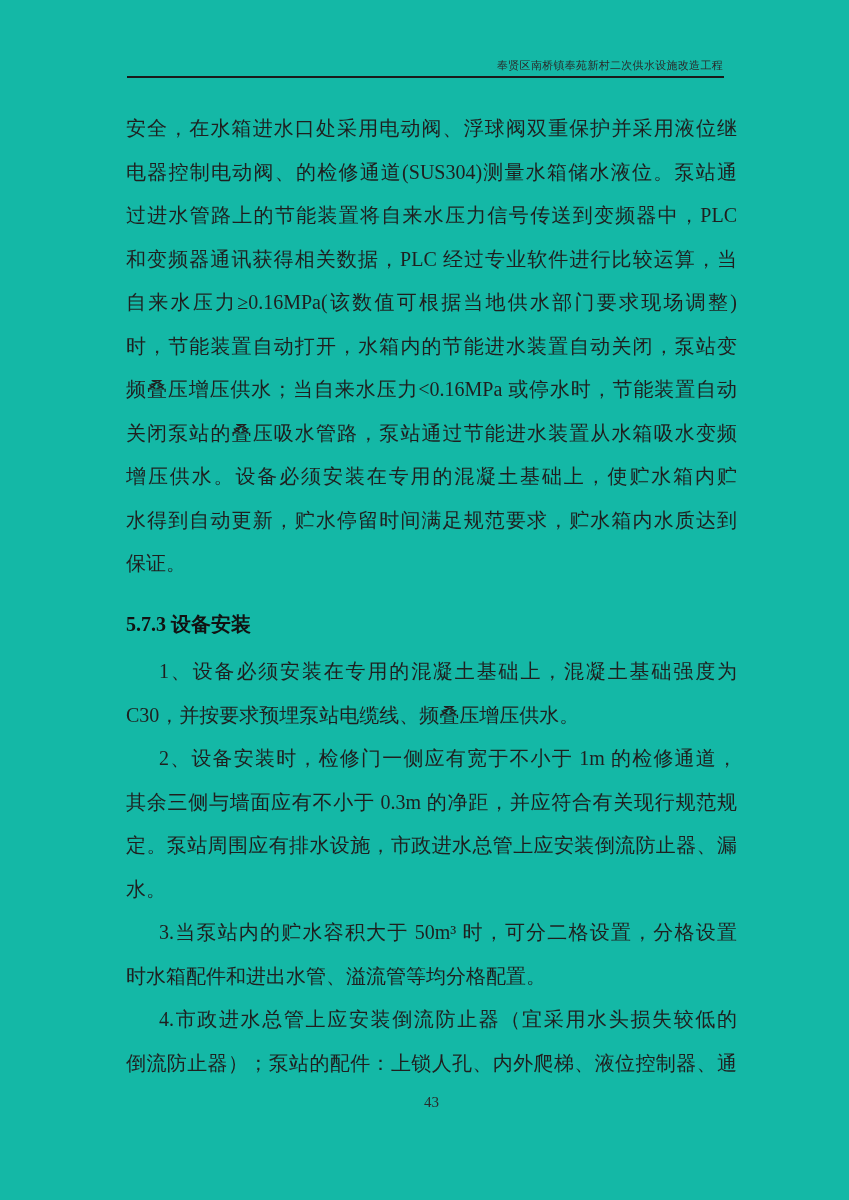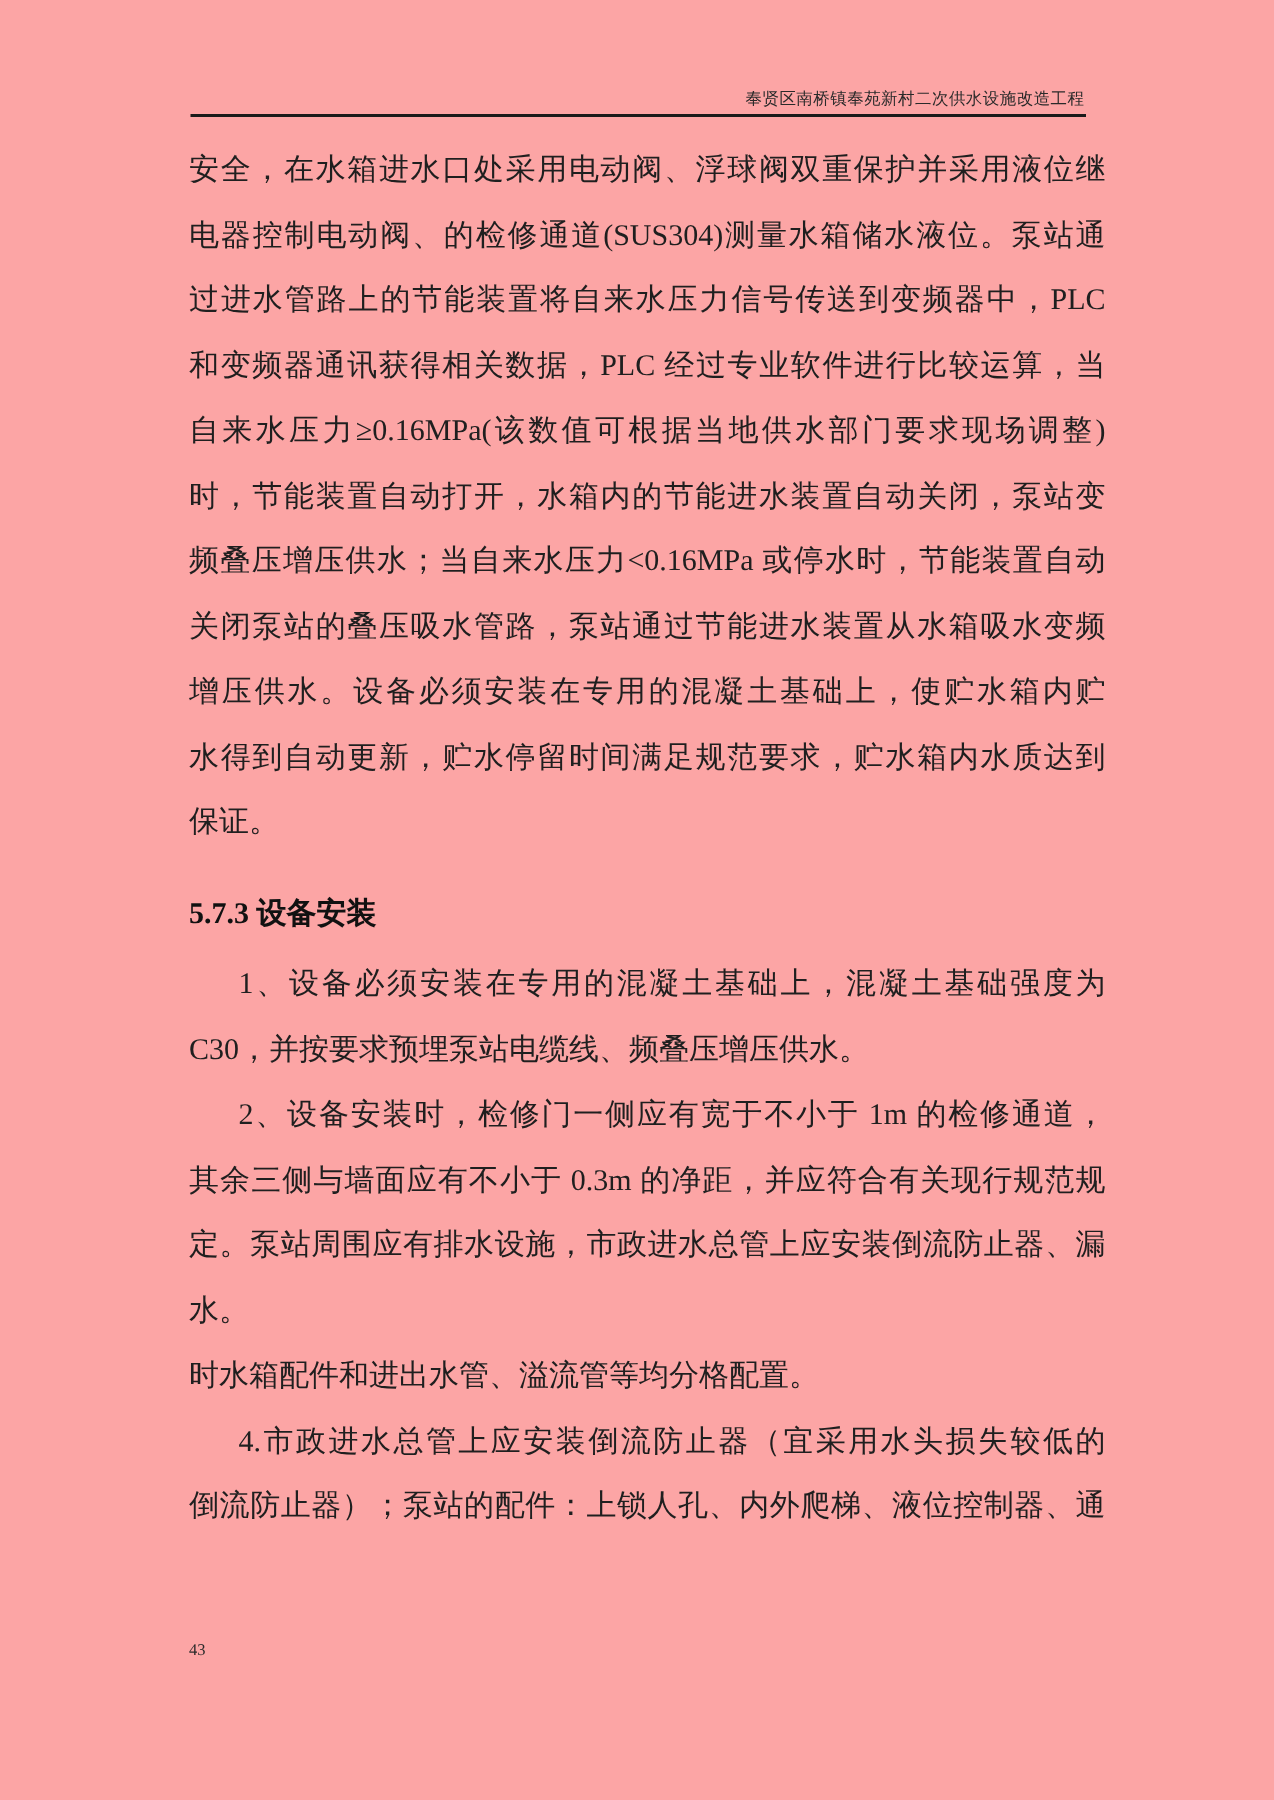--- a/index.html
+++ b/index.html
@@ -4,42 +4,42 @@
 <style>
   html, body { margin: 0; padding: 0; }
   body {
     width: 849px; height: 1200px;
     background: #ffffff;
     font-family: "Liberation Serif", "DejaVu Serif", serif;
   }
   .page {
     position: relative;
     width: 849px; height: 1200px;
-    background: #fca5a5;
+    background: #14b8a6;
     color: #222222;
     overflow: hidden;
   }
   .header {
     position: absolute;
     left: 127px; top: 58px; width: 596px;
     text-align: right;
     font-size: 11px;
     letter-spacing: 0.3px;
     color: #2a2a2a;
     white-space: nowrap;
   }
   .header-rule {
     position: absolute;
     left: 127px; top: 76px;
     width: 597px; height: 2px;
     background: #1a1a1a;
   }
   .body-text {
     position: absolute;
-    left: 126px; top: 92px; width: 611px;
+    left: 126px; top: 107px; width: 611px;
     font-size: 20px;
     line-height: 43.5px;
     color: #1f1f1f;
   }
   .ln {
     text-align: left;
     white-space: normal;
   }
   .ln.fill {
     text-align: justify;
@@ -49,22 +49,22 @@
   .heading {
     margin: 17px 0 4px 0;
     font-size: 20px;
     line-height: 43.5px;
     font-weight: bold;
     color: #111111;
   }
   .footer {
     position: absolute;
     left: 126px; top: 1094px; width: 611px;
-    text-align: left;
-    font-size: 11px;
+    text-align: center;
+    font-size: 15px;
     color: #2a2a2a;
   }
 </style>
 </head>
 <body>
 
 <div class="page">
 
   <div class="header">
     <span>奉贤区南桥镇奉苑新村二次供水设施改造工程</span>
@@ -88,20 +88,21 @@
     <div class="heading">5.7.3 设备安装</div>
 
     <div class="ln fill ind">1、设备必须安装在专用的混凝土基础上，混凝土基础强度为</div>
     <div class="ln">C30，并按要求预埋泵站电缆线、频叠压增压供水。</div>
 
     <div class="ln fill ind">2、设备安装时，检修门一侧应有宽于不小于 1m 的检修通道，</div>
     <div class="ln fill">其余三侧与墙面应有不小于 0.3m 的净距，并应符合有关现行规范规</div>
     <div class="ln fill">定。泵站周围应有排水设施，市政进水总管上应安装倒流防止器、漏</div>
     <div class="ln">水。</div>
 
+    <div class="ln fill ind">3.当泵站内的贮水容积大于 50m³ 时，可分二格设置，分格设置</div>
     <div class="ln">时水箱配件和进出水管、溢流管等均分格配置。</div>
 
     <div class="ln fill ind">4.市政进水总管上应安装倒流防止器（宜采用水头损失较低的</div>
     <div class="ln fill">倒流防止器）；泵站的配件：上锁人孔、内外爬梯、液位控制器、通</div>
 
   </div>
 
   <div class="footer">
     <span>43</span>
   </div>

